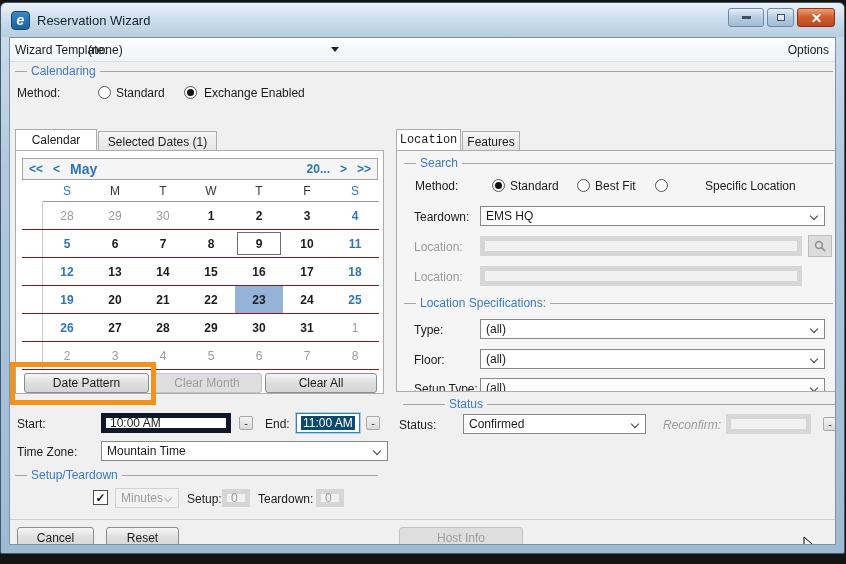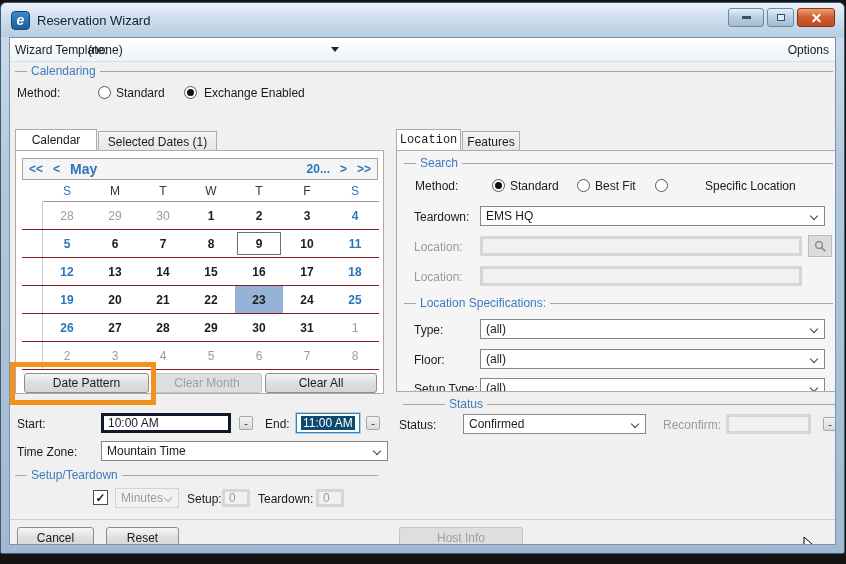--- a/index.html
+++ b/index.html
@@ -51,21 +51,21 @@
   .checkbox { position:absolute; width:15px; height:15px; border:1px solid #4d4d4d; background:#fff;
     display:flex; align-items:center; justify-content:center; font-size:12px; font-weight:bold; color:#111; }
 
   .combo { position:absolute; height:20px; background:#fff; border:1px solid #878787; font-size:12px;
     color:#1b1b1b; display:flex; align-items:center; padding:0 18px 0 5px; }
   .combo.disabled { background:#f2f2f2; border-color:#d2d2d2; color:#9a9a9a; }
   .chev { position:absolute; right:7px; top:6px; width:6px; height:6px; border-right:1px solid #3f3f3f;
     border-bottom:1px solid #3f3f3f; transform:rotate(45deg); }
   .combo.disabled .chev { border-color:#aeaeae; }
 
-  .field { position:absolute; height:20px; background:#fff; border:3px solid #0f172a; font-size:12px;
+  .field { position:absolute; height:20px; background:#fff; border:5px solid #0f172a; font-size:12px;
     color:#1b1b1b; display:flex; align-items:center; padding:0 4px; }
   .field.disabled { background:#f1f1f1; border-color:#d6d6d6; color:#9a9a9a; }
   .field.focus { border:1px solid #3c7fb1; box-shadow:0 0 0 1px #a9cde9; }
   .sel-text { background:#0c4a6e; color:#fff; padding:0 2px; }
 
   .minibtn { position:absolute; width:14px; height:14px; border:1px solid #a9a9a9; border-radius:2px;
     background:linear-gradient(#f3f3f3,#dadada); font-size:11px; color:#333; display:flex;
     align-items:center; justify-content:center; line-height:10px; }
 
   .btn { position:absolute; border:1px solid #8d8d8d; border-radius:3px;
@@ -342,21 +342,21 @@
       <div class="grp" style="left:393px; top:360px; width:434px;">
         <span class="ln lead" style="width:42px;"></span>
           <span class="gl">Status</span>
           <span class="ln grow"></span>
       </div>
       <div class="lbl" style="left:389px; top:380px;">Status:</div>
       <div class="combo" style="left:453px; top:376px; width:183px;">
           <span>Confirmed</span>
           <span class="chev"></span>
         </div>
-      <div class="lbl gray" style="left:653px; top:380px;">Reconfirm:</div>
+      <div class="lbl gray" style="left:653px; top:380px;font-style:italic;">Reconfirm:</div>
       <div class="field disabled" style="left:716px; top:376px; width:85px;">
           <span></span>
         </div>
       <div class="minibtn" style="left:813px; top:379px;">
           <span>-</span>
         </div>
 
       <div class="footer-sep" style="top:481px;"></div>
       <div class="btn" style="left:7px; top:489px; width:77px; height:22px;">Cancel</div>
       <div class="btn" style="left:96px; top:489px; width:73px; height:22px;">Reset</div>

